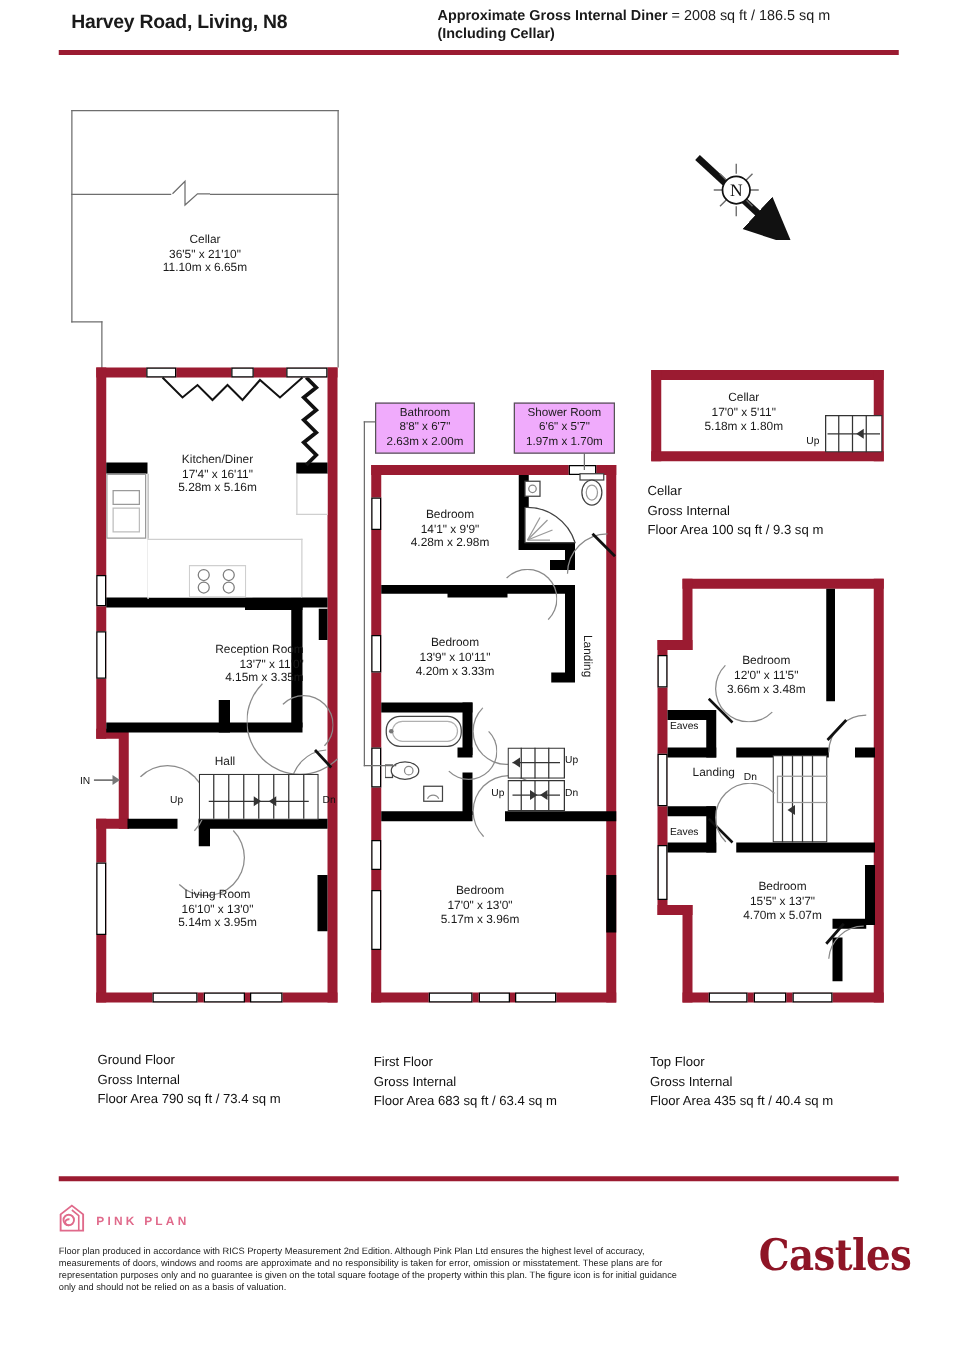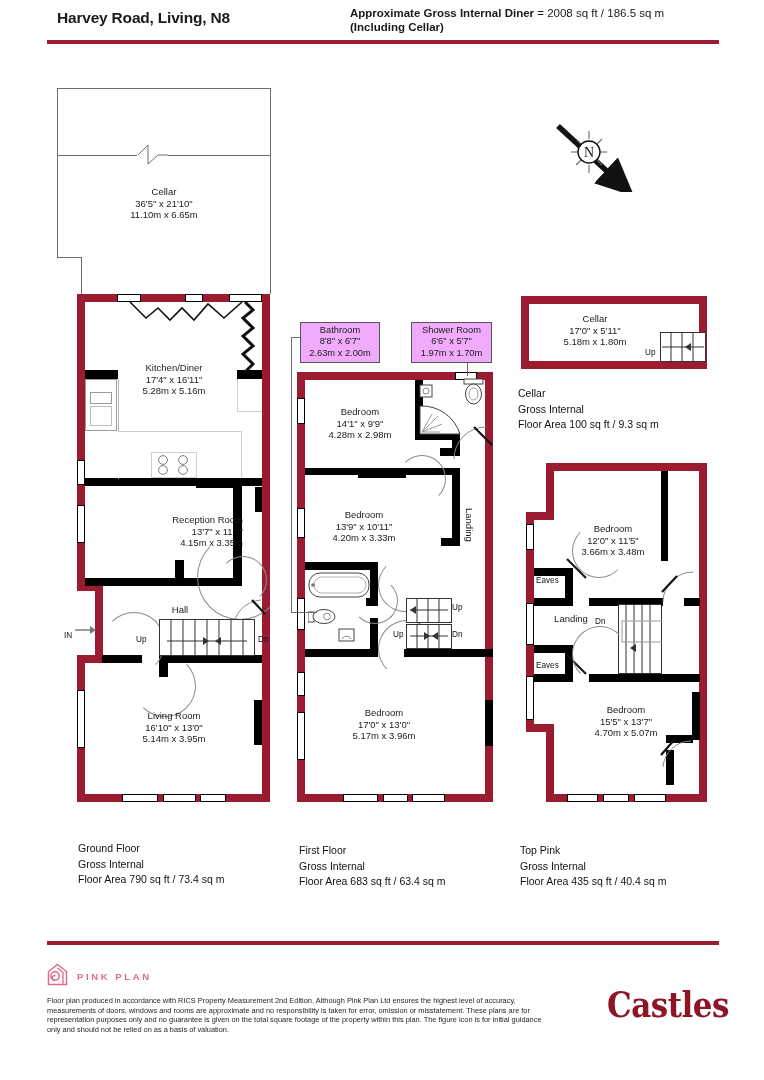--- a/index.html
+++ b/index.html
@@ -184,21 +184,21 @@
       </g>
       <line x1="8" y1="22" x2="88" y2="22" stroke="#333" stroke-width="1"></line>
       <path d="M44,18 L50,22 L44,26" fill="#333"></path>
         <path d="M62,18 L56,22 L62,26" fill="#333"></path>
     </svg>
   </div>
   <div class="tiny" style="left:136px;top:635px;">Up</div>
   <div class="tiny" style="left:258px;top:635px;">Dn</div>
 
   <div class="abs" style="left:64px;top:619px;display:flex;align-items:center;gap:3px;">
-    <span class="tiny" style="position:static;margin-top:12px;">IN</span>
+    <span class="tiny" style="position:static;">IN</span>
     <svg width="22" height="10">
         <line x1="0" y1="5" x2="16" y2="5" stroke="#777" stroke-width="1.4"></line>
       <path d="M15,1 L21,5 L15,9" fill="#777"></path>
       </svg>
   </div>
 
   <div class="room-label" style="left:95px;top:362px;width:158px;">
     <span>Kitchen/Diner</span><br>
     <span>17'4" x 16'11"</span><br>
     <span>5.28m x 5.16m</span>
@@ -492,21 +492,21 @@
   <div>Ground Floor</div>
   <div>Gross Internal</div>
   <div>Floor Area 790 sq ft / 73.4 sq m</div>
 </div>
 <div class="floor-summary" style="left:299px;top:843px;">
   <div>First Floor</div>
   <div>Gross Internal</div>
   <div>Floor Area 683 sq ft / 63.4 sq m</div>
 </div>
 <div class="floor-summary" style="left:520px;top:843px;">
-  <div>Top Pink</div>
+  <div>Top Floor</div>
   <div>Gross Internal</div>
   <div>Floor Area 435 sq ft / 40.4 sq m</div>
 </div>
 
 <div class="abs" id="footer-rule"></div>
 
 <div class="abs" id="pinkplan">
   <span>
     <svg width="21" height="23" viewBox="0 0 21 23">
       <path d="M10.5 1.5 L19.5 8.5 L19.5 21.5 L1.5 21.5 L1.5 8.5 Z" fill="none" stroke="#E06A8B" stroke-width="1.5"></path>

